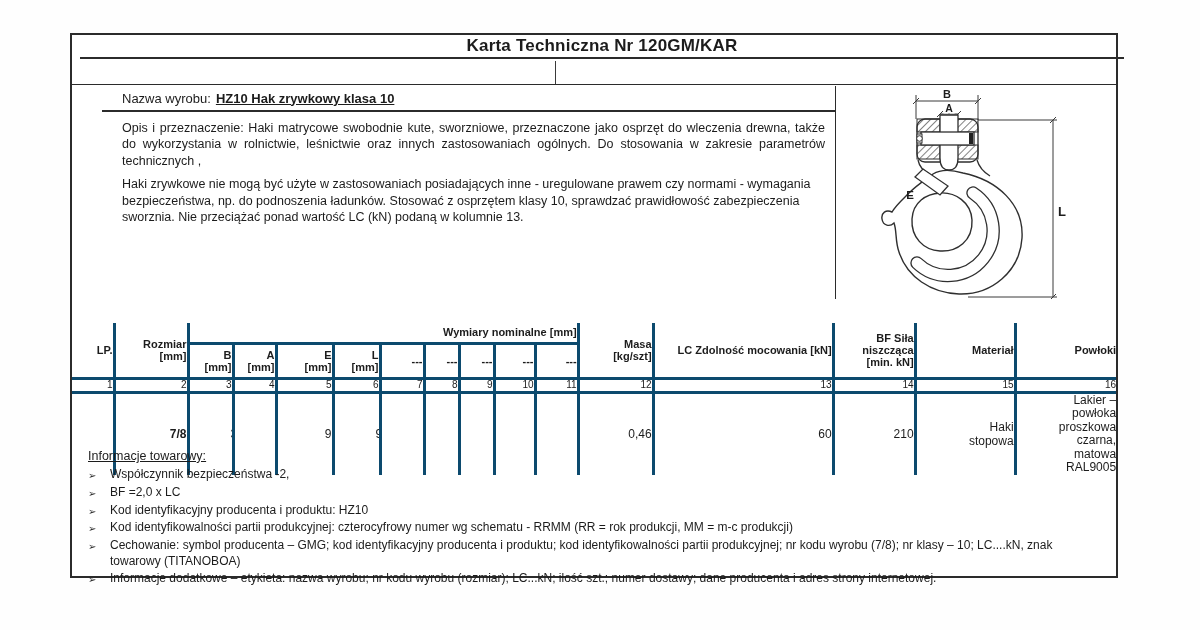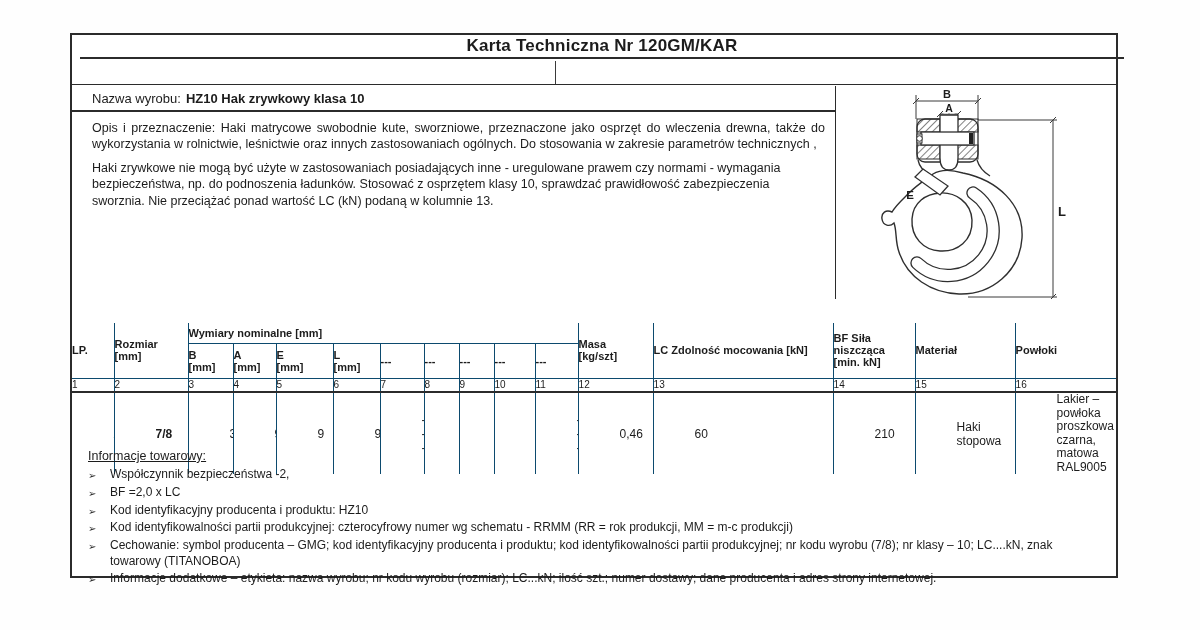--- a/index.html
+++ b/index.html
@@ -15,41 +15,41 @@
   .title-row .title { font-size:17px; font-weight:bold; letter-spacing:0.2px; }
 
   
   .subhead-row { position:absolute; left:0; top:26px; width:1044px; height:24px;
                  border-bottom:1px solid #2b2b2b; display:flex; }
   .subhead-row .cell-l { width:484px; height:100%; border-right:1px solid #3a3a3a; }
   .subhead-row .cell-r { flex:1; }
 
   
   .main { position:absolute; left:0; top:51px; width:1044px; height:213px; display:flex; }
-  .main-left { width:764px; height:100%; border-right:1px solid #2b2b2b; }
+  .main-left { width:764px; height:100%; border-right:1px solid #2b2b2b;margin-left:30px; }
   .product-row { height:26px; border-bottom:2px solid #2b2b2b; display:flex; align-items:center;
                  padding-left:20px; font-size:13px; }
-  .product-row .pname { font-weight:bold; margin-left:5px; }
+  .product-row .pname { font-weight:bold; margin-left:5px;text-decoration:underline; }
   .desc { padding:8px 10px 0 20px; }
   .desc p { font-size:12.5px; line-height:16.4px; }
   .desc .p1 { text-align:justify; margin-bottom:7px; }
   .desc .p2 { max-width:706px; }
 
   .drawing-cell { width:280px; height:100%; background:#fff; }
   .drawing-cell svg { display:block; }
 
   
   .params-row { position:absolute; left:0; top:264px; width:1044px; height:24px;
                 display:flex; align-items:center; padding-left:18px; font-size:12.5px;
                 border-bottom:1px solid #2b2b2b; }
 
   
   table.tech { position:absolute; left:0; top:288px; width:1044px; height:121px;
                border-collapse:collapse; border-style:hidden; table-layout:fixed; }
-  table.tech td { border:1px solid #0c4a6e; text-align:left; vertical-align:middle;
+  table.tech td { border:3px solid #0c4a6e; text-align:right; vertical-align:middle;
                   font-size:11px; overflow:hidden; }
   .hdr { font-weight:bold; white-space:pre-line; line-height:12px; }
   tr.gh-row { height:20px; }
   tr.sub-row { height:35px; }
   tr.num-row { height:14px; }
   tr.num-row td { font-size:10px; border-bottom:2px solid #2b2b2b; line-height:10px; }
   tr.data-row { height:52px; }
   tr.data-row td { font-size:12px;padding-left:41px; }
   td.bold { font-weight:bold; }
   td.small { font-size:11px; }

